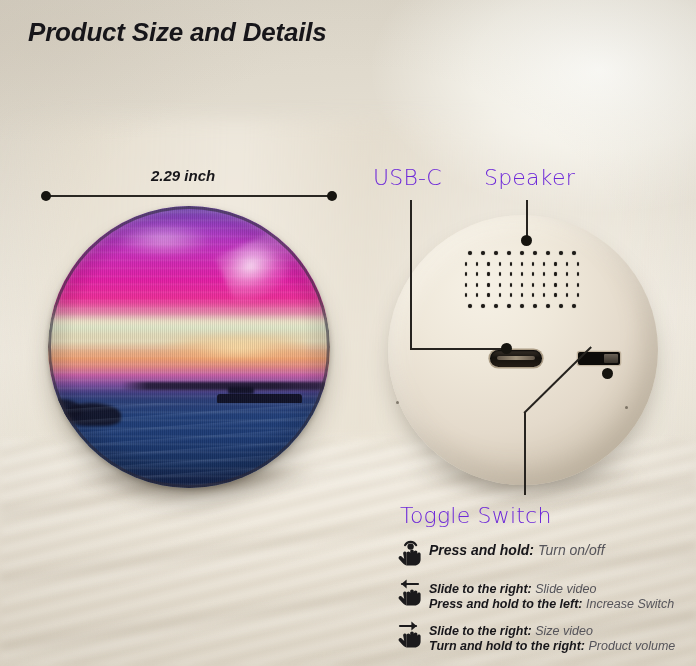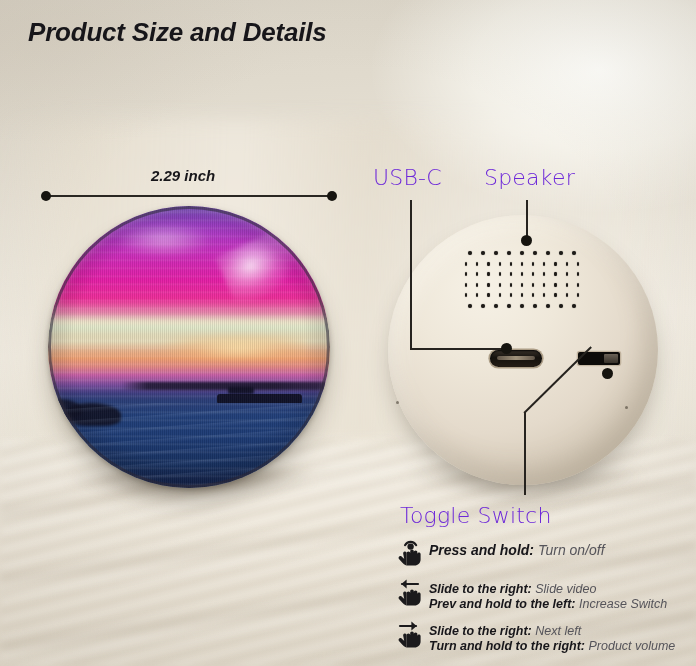--- a/index.html
+++ b/index.html
@@ -545,30 +545,30 @@
       </div>
       <div class="instr-row">
         <div class="hand-icon"><svg viewBox="0 0 26 34" width="26" height="34">
             <line x1="6.0" y1="9.0" x2="22.0" y2="9.0" stroke="#1b1a1c" stroke-width="2.2" stroke-linecap="round"></line>
             <path d="M10.6 4.6 L5.4 9.0 L10.6 13.4 Z" fill="#1b1a1c"></path>
             <path d="M10.6 30.4 V18.2 c0-1.0 .8-1.8 1.8-1.8 1.0 0 1.8 .8 1.8 1.8 v-2.0 c0-1.0 .8-1.8 1.8-1.8 1.0 0 1.8 .8 1.8 1.8 v1.2 c0-1.0 .8-1.8 1.8-1.8 1.0 0 1.8 .8 1.8 1.8 v1.6 c0-.9 .7-1.6 1.6-1.6 .9 0 1.6 .7 1.6 1.6 v5.6 c0 3.4-2.6 6.0-6.0 6.0 z" fill="#1b1a1c"></path>
             <path d="M10.6 30.4 V18.2 c0-1.0-.8-1.8-1.9-1.6-1.1 .2-1.7 1.2-1.5 2.2 l1.0 5.1 c-1.2-1.1-2.0-2.0-2.6-2.4-1.0-.7-2.3-.4-2.8 .6-.4 .8-.2 1.6 .4 2.2 l3.2 3.4 c1.0 1.1 2.1 2.0 3.4 2.6 z" fill="#1b1a1c"></path>
           </svg></div>
         <div class="instr-text">
           <div class="instr-line"><b>Slide to the right:</b><span class="val"> Slide video</span></div>
-          <div class="instr-line"><b>Prev and hold to the left:</b><span class="val"> Increase Switch</span></div>
+          <div class="instr-line"><b>Press and hold to the left:</b><span class="val"> Increase Switch</span></div>
         </div>
       </div>
       <div class="instr-row">
         <div class="hand-icon"><svg viewBox="0 0 26 34" width="26" height="34">
             <line x1="4.0" y1="9.0" x2="20.0" y2="9.0" stroke="#1b1a1c" stroke-width="2.2" stroke-linecap="round"></line>
             <path d="M15.4 4.6 L20.6 9.0 L15.4 13.4 Z" fill="#1b1a1c"></path>
             <path d="M10.6 30.4 V18.2 c0-1.0 .8-1.8 1.8-1.8 1.0 0 1.8 .8 1.8 1.8 v-2.0 c0-1.0 .8-1.8 1.8-1.8 1.0 0 1.8 .8 1.8 1.8 v1.2 c0-1.0 .8-1.8 1.8-1.8 1.0 0 1.8 .8 1.8 1.8 v1.6 c0-.9 .7-1.6 1.6-1.6 .9 0 1.6 .7 1.6 1.6 v5.6 c0 3.4-2.6 6.0-6.0 6.0 z" fill="#1b1a1c"></path>
             <path d="M10.6 30.4 V18.2 c0-1.0-.8-1.8-1.9-1.6-1.1 .2-1.7 1.2-1.5 2.2 l1.0 5.1 c-1.2-1.1-2.0-2.0-2.6-2.4-1.0-.7-2.3-.4-2.8 .6-.4 .8-.2 1.6 .4 2.2 l3.2 3.4 c1.0 1.1 2.1 2.0 3.4 2.6 z" fill="#1b1a1c"></path>
           </svg></div>
         <div class="instr-text">
-          <div class="instr-line"><b>Slide to the right:</b><span class="val"> Next left</span></div>
+          <div class="instr-line"><b>Slide to the right:</b><span class="val"> Size video</span></div>
           <div class="instr-line"><b>Turn and hold to the right:</b><span class="val"> Product volume</span></div>
         </div>
       </div>
     </div>
 
 </div>
 
 </body></html>

